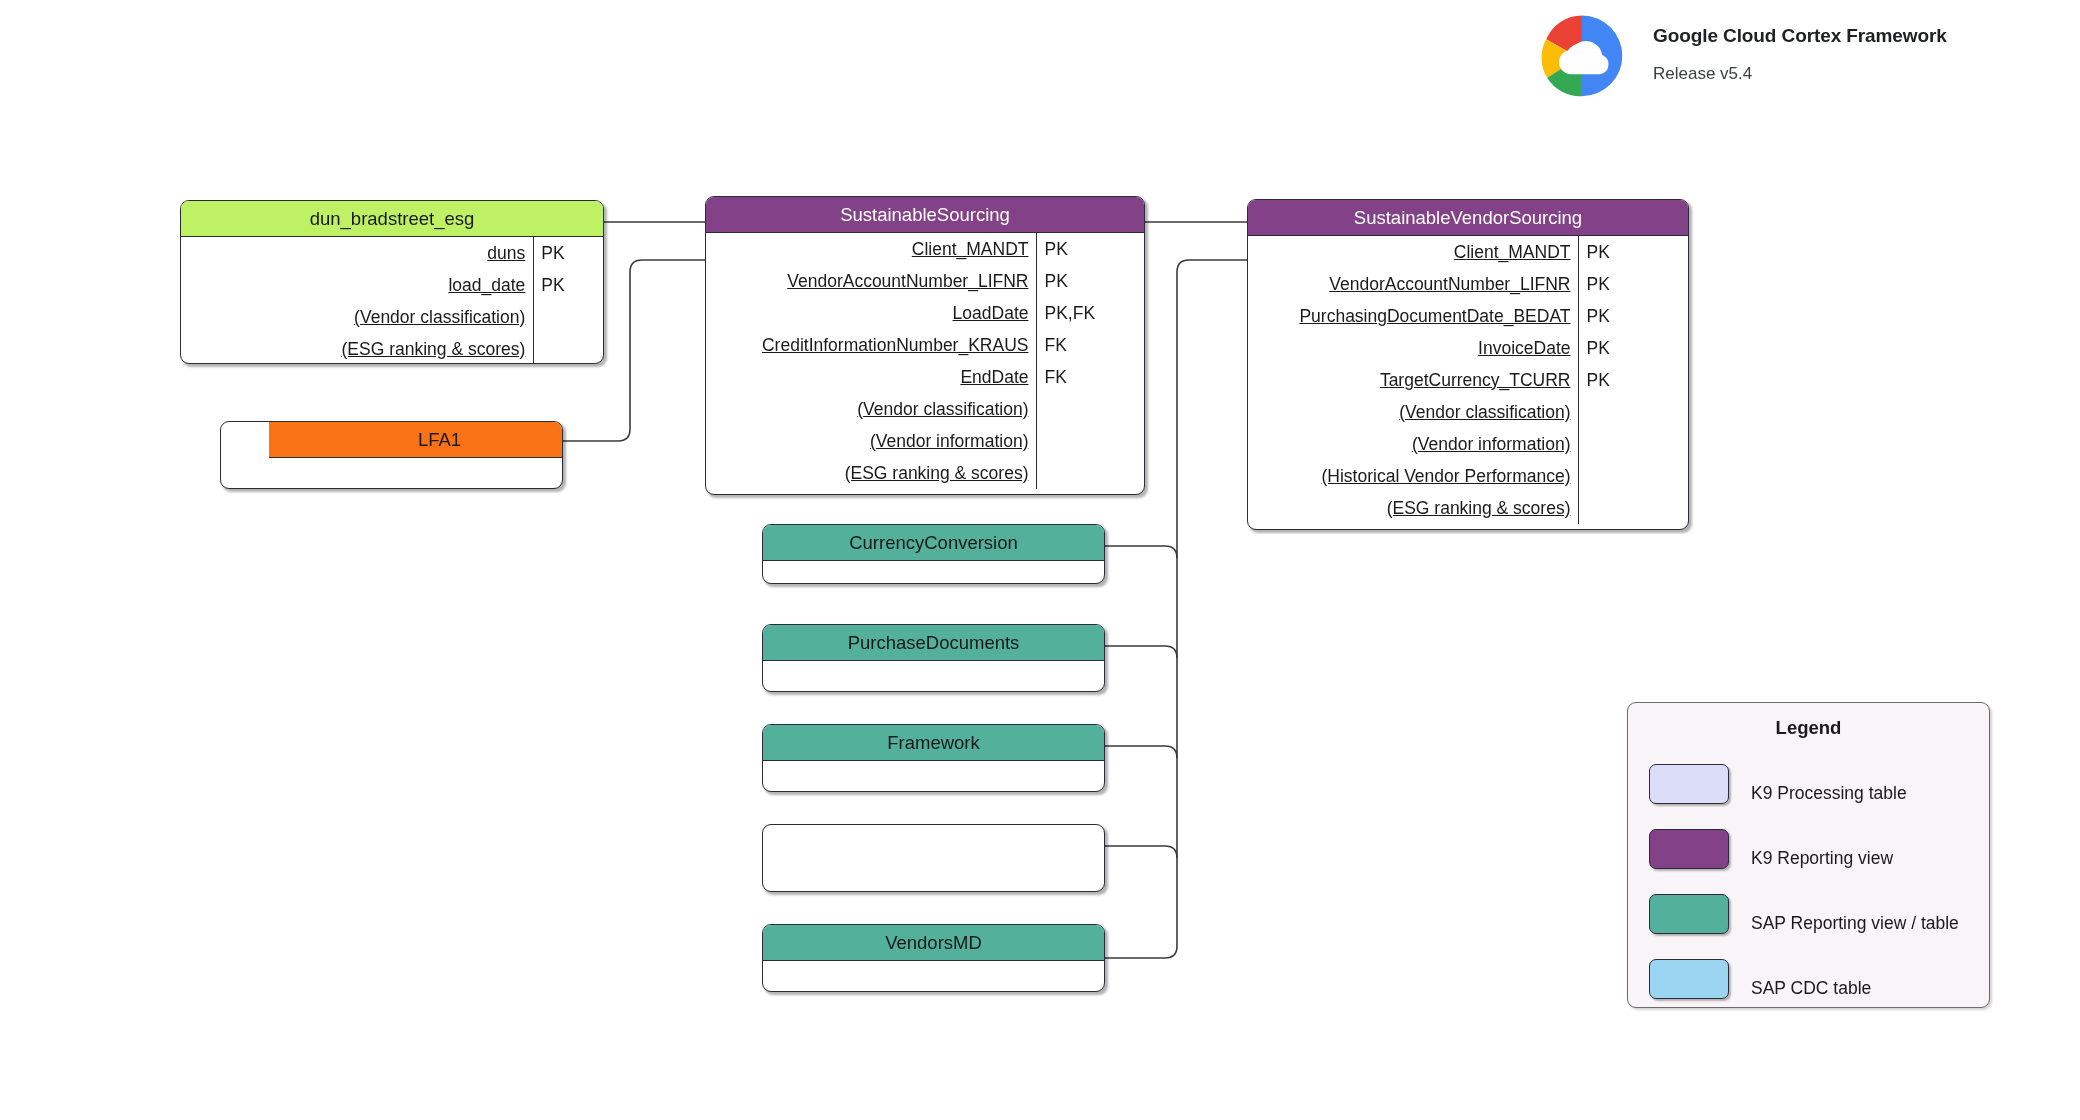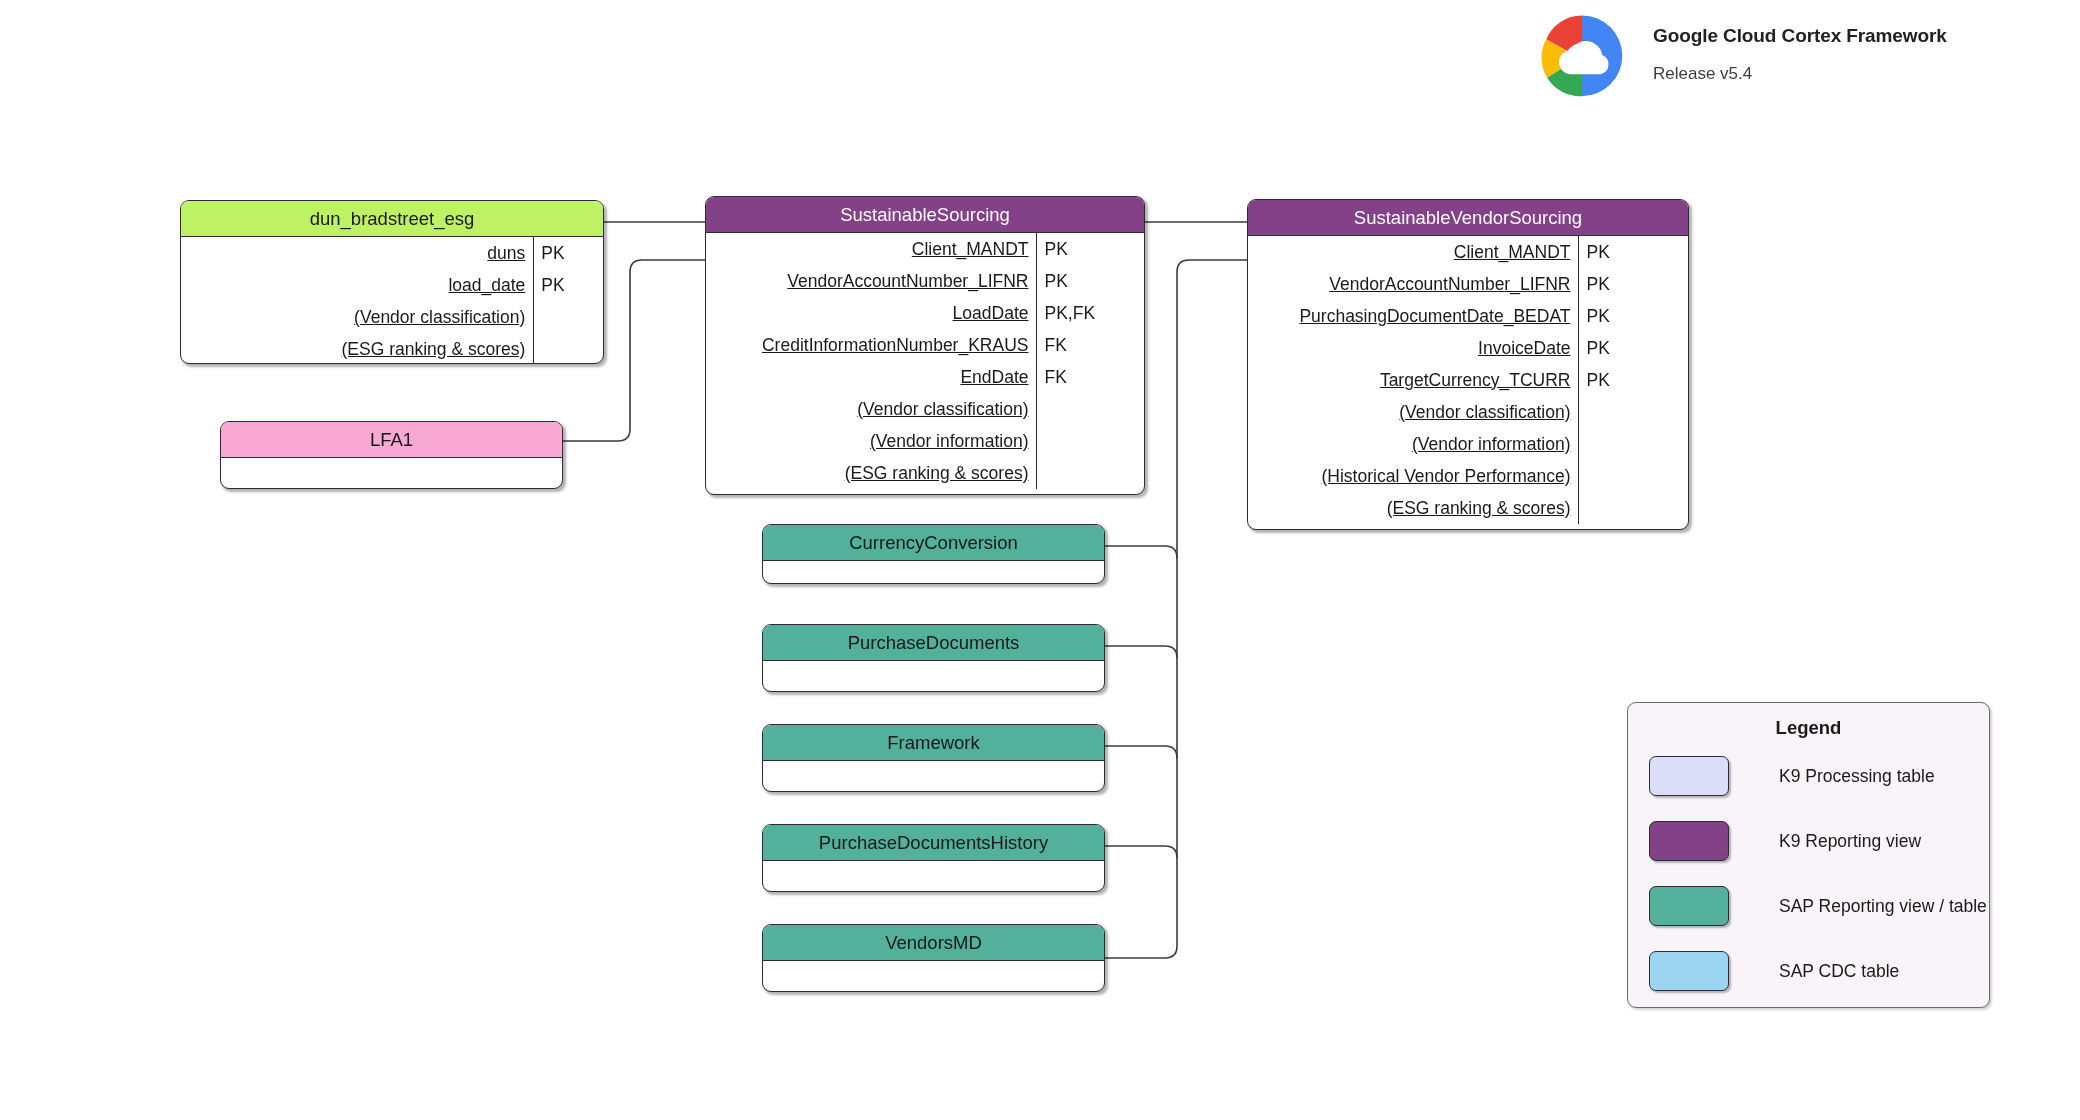--- a/index.html
+++ b/index.html
@@ -98,21 +98,21 @@
   .attr-key {
     box-sizing: border-box;
     padding-left: 10px;
     text-align: left;
   }
   .empty-body { height: 32px; }
 
   
   .t-k9proc  .node-title { background: #bef264; color: #1a1a1a; }
   .t-k9view  .node-title { background: #834187; color: #ffffff; }
-  .t-sapcdc  .node-title { background: #f9a8d4; color: #1a1a1a; }
+  .t-sapcdc  .node-title { background: #f97316; color: #1a1a1a; margin-left: 48px; }
   .t-sapview .node-title { background: #53b09b; color: #1a1a1a; }
 
   
   #legend {
     position: absolute;
     left: 1627px;
     top: 702px;
     width: 363px;
     height: 306px;
     box-sizing: border-box;
@@ -123,25 +123,24 @@
   }
   #legend-title {
     text-align: center;
     font-size: 18.5px;
     font-weight: bold;
     color: #1a1a1a;
     margin-top: 14px;
   }
   .legend-row {
     display: flex;
-    align-items: center;
+    align-items: flex-end;
     height: 56px;
     margin-top: 9px;
     padding-left: 21px;
-    gap: 28px;
   }
   .legend-swatch {
     width: 78px;
     height: 38px;
     border: 1.4px solid #2b2b3a;
     border-radius: 7px;
     box-shadow: 2px 2px 2px rgba(0,0,0,0.28);
     flex: none;
   }
   .legend-label {
@@ -302,21 +301,20 @@
         <div class="empty-body" data-name="attribute-body-empty"></div>
       </div>
     </div>
     <div class="node t-sapview" data-name="entity-node-POSchedule" style="left: 762px; top: 724px; width: 343px; height: 68px;">
       <div class="node-title" data-name="entity-title-POSchedule">Framework</div>
       <div class="node-body" data-name="entity-body-POSchedule">
         <div class="empty-body" data-name="attribute-body-empty"></div>
       </div>
     </div>
     <div class="node t-sapview" data-name="entity-node-PurchaseDocumentsHistory" style="left: 762px; top: 824px; width: 343px; height: 68px;">
-      <div class="node-title" data-name="entity-title-PurchaseDocumentsHistory">PurchaseDocumentsHistory</div>
       <div class="node-body" data-name="entity-body-PurchaseDocumentsHistory">
         <div class="empty-body" data-name="attribute-body-empty"></div>
       </div>
     </div>
     <div class="node t-sapview" data-name="entity-node-VendorsMD" style="left: 762px; top: 924px; width: 343px; height: 68px;">
       <div class="node-title" data-name="entity-title-VendorsMD">VendorsMD</div>
       <div class="node-body" data-name="entity-body-VendorsMD">
         <div class="empty-body" data-name="attribute-body-empty"></div>
       </div>
     </div>

